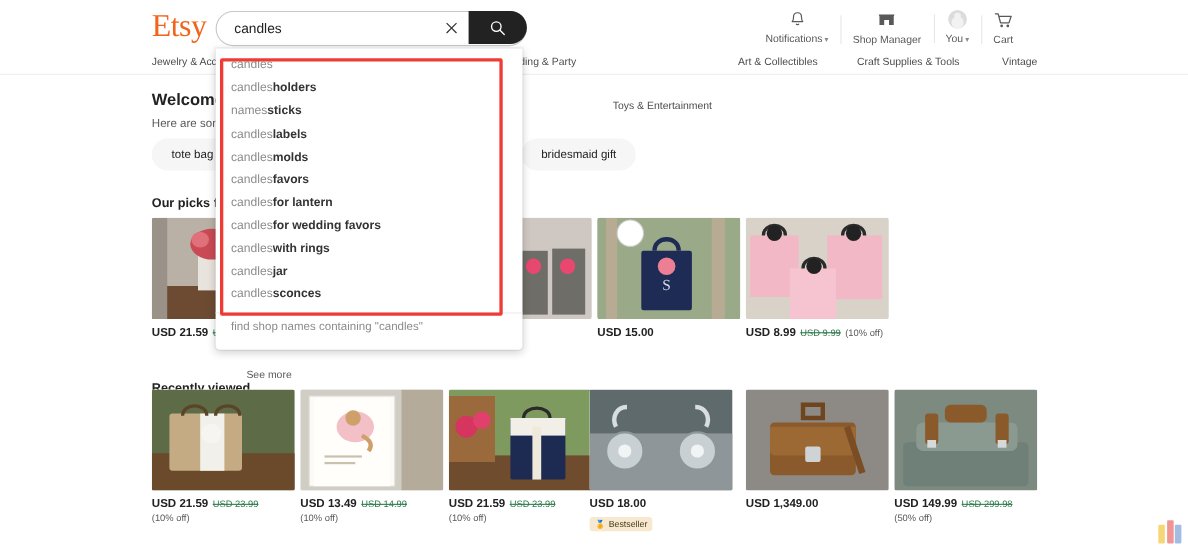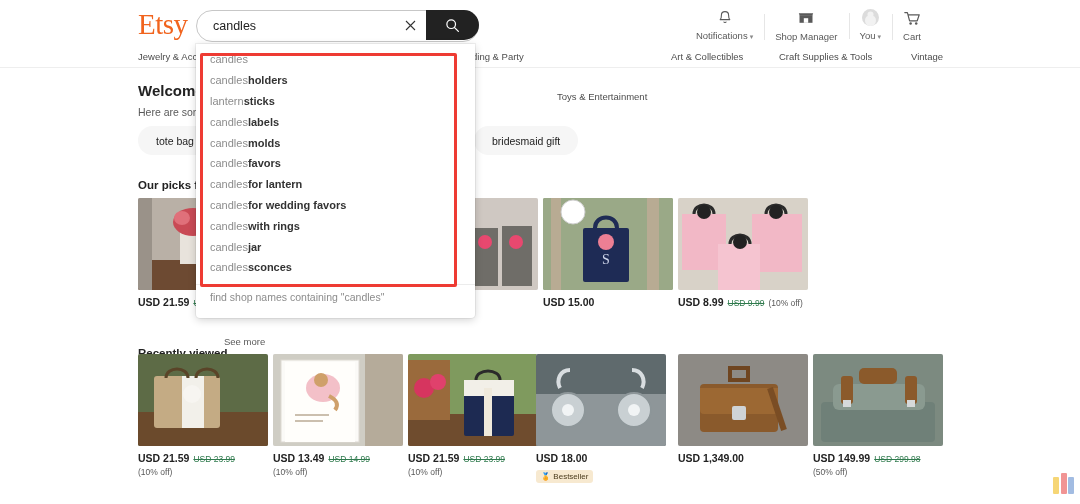--- a/index.html
+++ b/index.html
@@ -490,21 +490,21 @@
   <div class="suggest">
     <div class="suggest-list" id="suggest-list">
         <div class="suggest-item">
           <span>candles</span>
         </div>
         <div class="suggest-item">
           <span>candles </span>
           <b>holders</b>
         </div>
         <div class="suggest-item">
-          <span>lantern</span>
+          <span>names</span>
           <b>sticks</b>
         </div>
         <div class="suggest-item">
           <span>candles </span>
           <b>labels</b>
         </div>
         <div class="suggest-item">
           <span>candles </span>
           <b>molds</b>
         </div>

